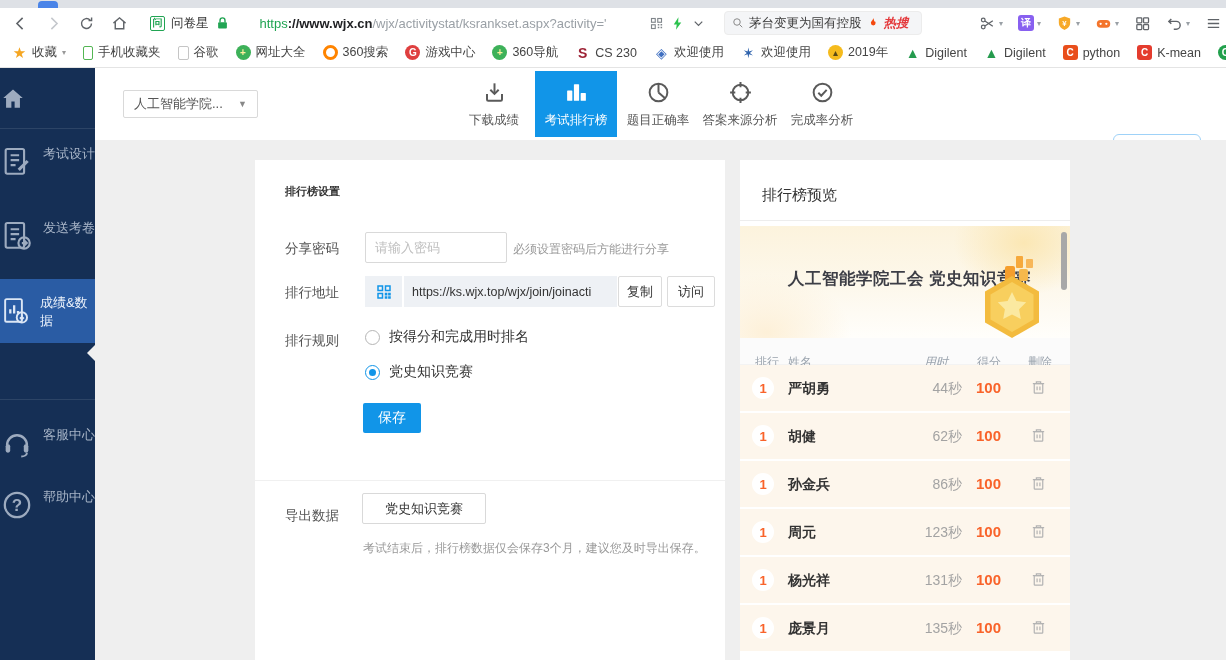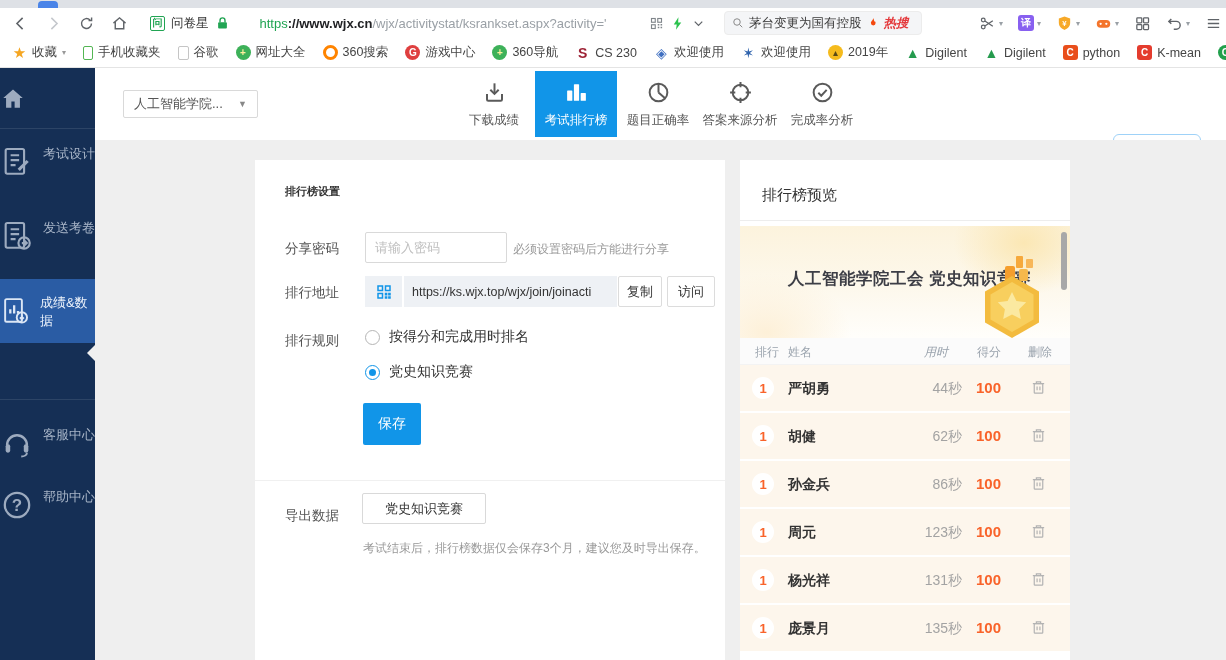--- a/index.html
+++ b/index.html
@@ -85,42 +85,42 @@
   .qr-box svg { width:18px; height:18px; }
   .url-field { position:absolute; left:149px; top:116px; width:213px; height:31px; background:#eef1f5; font-size:12.5px; color:#333; display:flex; align-items:center; padding:0 8px; white-space:nowrap; overflow:hidden; }
   .mini-btn { position:absolute; top:116px; height:31px; background:#fff; border:1px solid #dcdcdc; border-radius:2px; font-size:13px; color:#333; cursor:pointer; font-family:inherit; }
   .copy-btn { left:363px; width:44px; }
   .visit-btn { left:412px; width:48px; }
   .radio-row { position:absolute; left:110px; display:flex; align-items:center; gap:9px; cursor:pointer; }
   .radio { width:15px; height:15px; border-radius:50%; border:1px solid #b5b5b5; background:#fff; position:relative; flex:none; }
   .radio.checked { border-color:#1195e8; }
   .radio.checked::after { content:""; position:absolute; left:3px; top:3px; width:7px; height:7px; border-radius:50%; background:#1195e8; }
   .radio-label { font-size:14px; color:#333; }
-  .save-btn { position:absolute; left:108px; top:243px; width:58px; height:42px; background:#1195e8; border:none; border-radius:2px; color:#fff; font-size:14px; cursor:pointer; font-family:inherit; }
+  .save-btn { position:absolute; left:108px; top:243px; width:58px; height:30px; background:#1195e8; border:none; border-radius:2px; color:#fff; font-size:14px; cursor:pointer; font-family:inherit; }
   .settings-divider { position:absolute; left:0; top:320px; width:100%; height:1px; background:#f0f0f0; }
   .export-btn { position:absolute; left:107px; top:333px; width:124px; height:31px; background:#fff; border:1px solid #d9d9d9; border-radius:2px; font-size:13px; color:#333; cursor:pointer; font-family:inherit; }
   .export-hint { position:absolute; left:108px; top:380px; font-size:12px; color:#999; width:350px; }
 
   
   .preview-title { position:absolute; left:22px; top:26px; font-size:15px; font-weight:500; color:#333; }
   .preview-divider { position:absolute; left:0; top:60px; width:100%; height:1px; background:#ededed; }
   .banner { position:absolute; left:0; top:66px; width:100%; height:112px;
     background:
       radial-gradient(100px 75px at 86% 15%, #fbe7b4, rgba(251,231,180,0) 70%),
       radial-gradient(130px 90px at 8% 95%, #fdf0d8, rgba(253,240,216,0) 65%),
       linear-gradient(180deg, #fcf3dd 0%, #fdf8ec 55%, #fffefb 100%); }
   .banner-title { position:absolute; left:48px; top:42px; font-size:16.5px; font-weight:bold; color:#3d3e46; letter-spacing:0.5px; white-space:nowrap; }
   .banner-quotes { position:absolute; left:276px; top:30px; display:flex; gap:3px; }
   .banner-quotes i { width:7px; height:12px; background:#f6a93c; border-radius:1px; display:block; }
   .banner-quotes i:last-child { height:9px; margin-top:3px; opacity:.8; }
   .medal { position:absolute; left:235px; top:40px; width:74px; height:74px; }
   .scroll-thumb { position:absolute; right:3px; top:72px; width:6px; height:58px; border-radius:3px; background:#a8a8a8; cursor:pointer; }
 
   .rank-header { position:absolute; left:0; top:178px; width:100%; height:27px; background:#fbfbfb; border-bottom:1px solid #f3f3f3; font-size:12px; color:#9aa3ad; }
-  .rank-header span { position:absolute; top:6px; }
+  .rank-header span { position:absolute; top:16px; }
   .col-rank { left:15px; } .col-name { left:48px; } .col-time { left:184px;font-style:italic; } .col-score { left:237px; } .col-del { left:288px; }
 
   .rank-rows { position:absolute; left:0; top:205px; width:100%; }
   .rank-row { position:relative; height:46px; margin-bottom:2px; background:#fdf6ec; }
   .rank-badge { position:absolute; left:12px; top:12px; width:22px; height:22px; border-radius:50%; background:#fff; color:#f9632a; font-size:13px; font-weight:bold; display:flex; align-items:center; justify-content:center; }
   .row-name { position:absolute; left:48px; top:0; line-height:46px; font-size:14px; font-weight:bold; color:#333; }
   .row-time { position:absolute; left:150px; top:0; width:72px; line-height:46px; text-align:right; font-size:14px; color:#a3a3a3; }
   .row-score { position:absolute; left:236px; top:0; line-height:46px; font-size:15px; font-weight:bold; color:#f9632a; }
   .row-trash { position:absolute; left:290px; top:14px; width:17px; height:17px; color:#b3b3b3; cursor:pointer; }
   .row-trash svg { width:17px; height:17px; display:block; }

